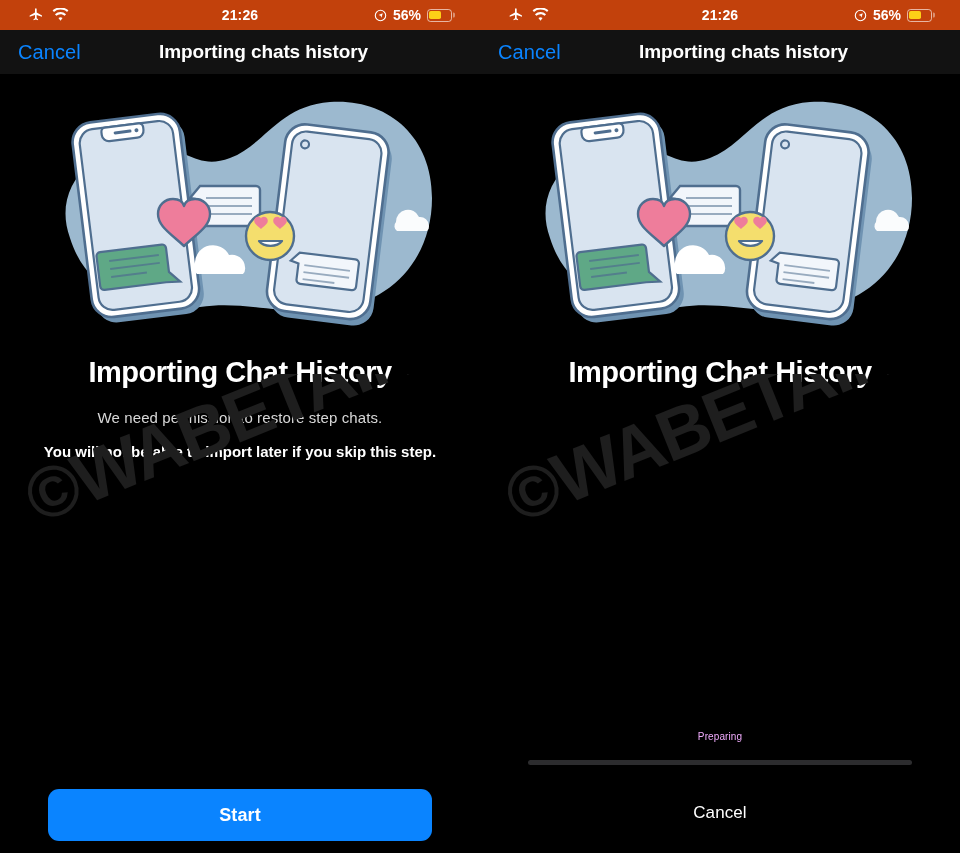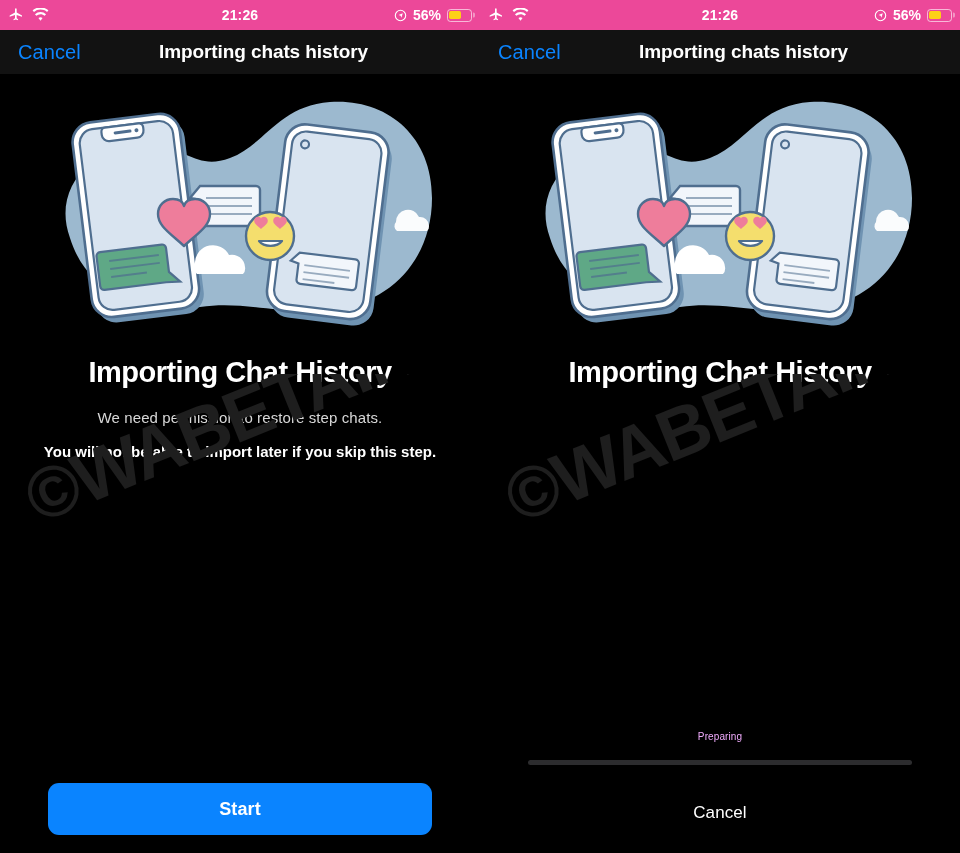--- a/index.html
+++ b/index.html
@@ -15,23 +15,23 @@
     position: relative;
     width: 480px; height: 853px;
     background: #000000;
     overflow: hidden;
     display: flex; flex-direction: column;
   }
 
   
   .statusbar {
     height: 30px; flex: 0 0 30px;
-    background: #ec4899;
+    background: #c2410c;
     display: flex; align-items: center;
-    padding: 0 8px;
+    padding: 0 28px;
     position: relative;
   }
   .sb-left { display: flex; align-items: center; gap: 8px; }
   .sb-center {
     position: absolute; left: 0; right: 0; top: 0; bottom: 0;
     display: flex; align-items: center; justify-content: center;
     color: #ffffff; font-size: 14px; font-weight: 600;
     letter-spacing: .1px;
     pointer-events: none;
   }
@@ -131,21 +131,21 @@
     width: 440px; height: 210px;
     pointer-events: none;
     z-index: 5;
   }
   .watermark svg { display: block; width: 100%; height: 100%; }
 
   
   .bottom-start {
     margin-top: auto;
     width: 100%;
-    padding: 0 48px 18px 48px;
+    padding: 0 48px 12px 48px;
   }
   .start-btn {
     width: 100%; height: 52px;
     background: #0A84FF;
     border: none; border-radius: 11px;
     color: #ffffff;
     font-family: inherit;
     font-size: 18px; font-weight: 600;
     letter-spacing: .1px;
     cursor: pointer;

